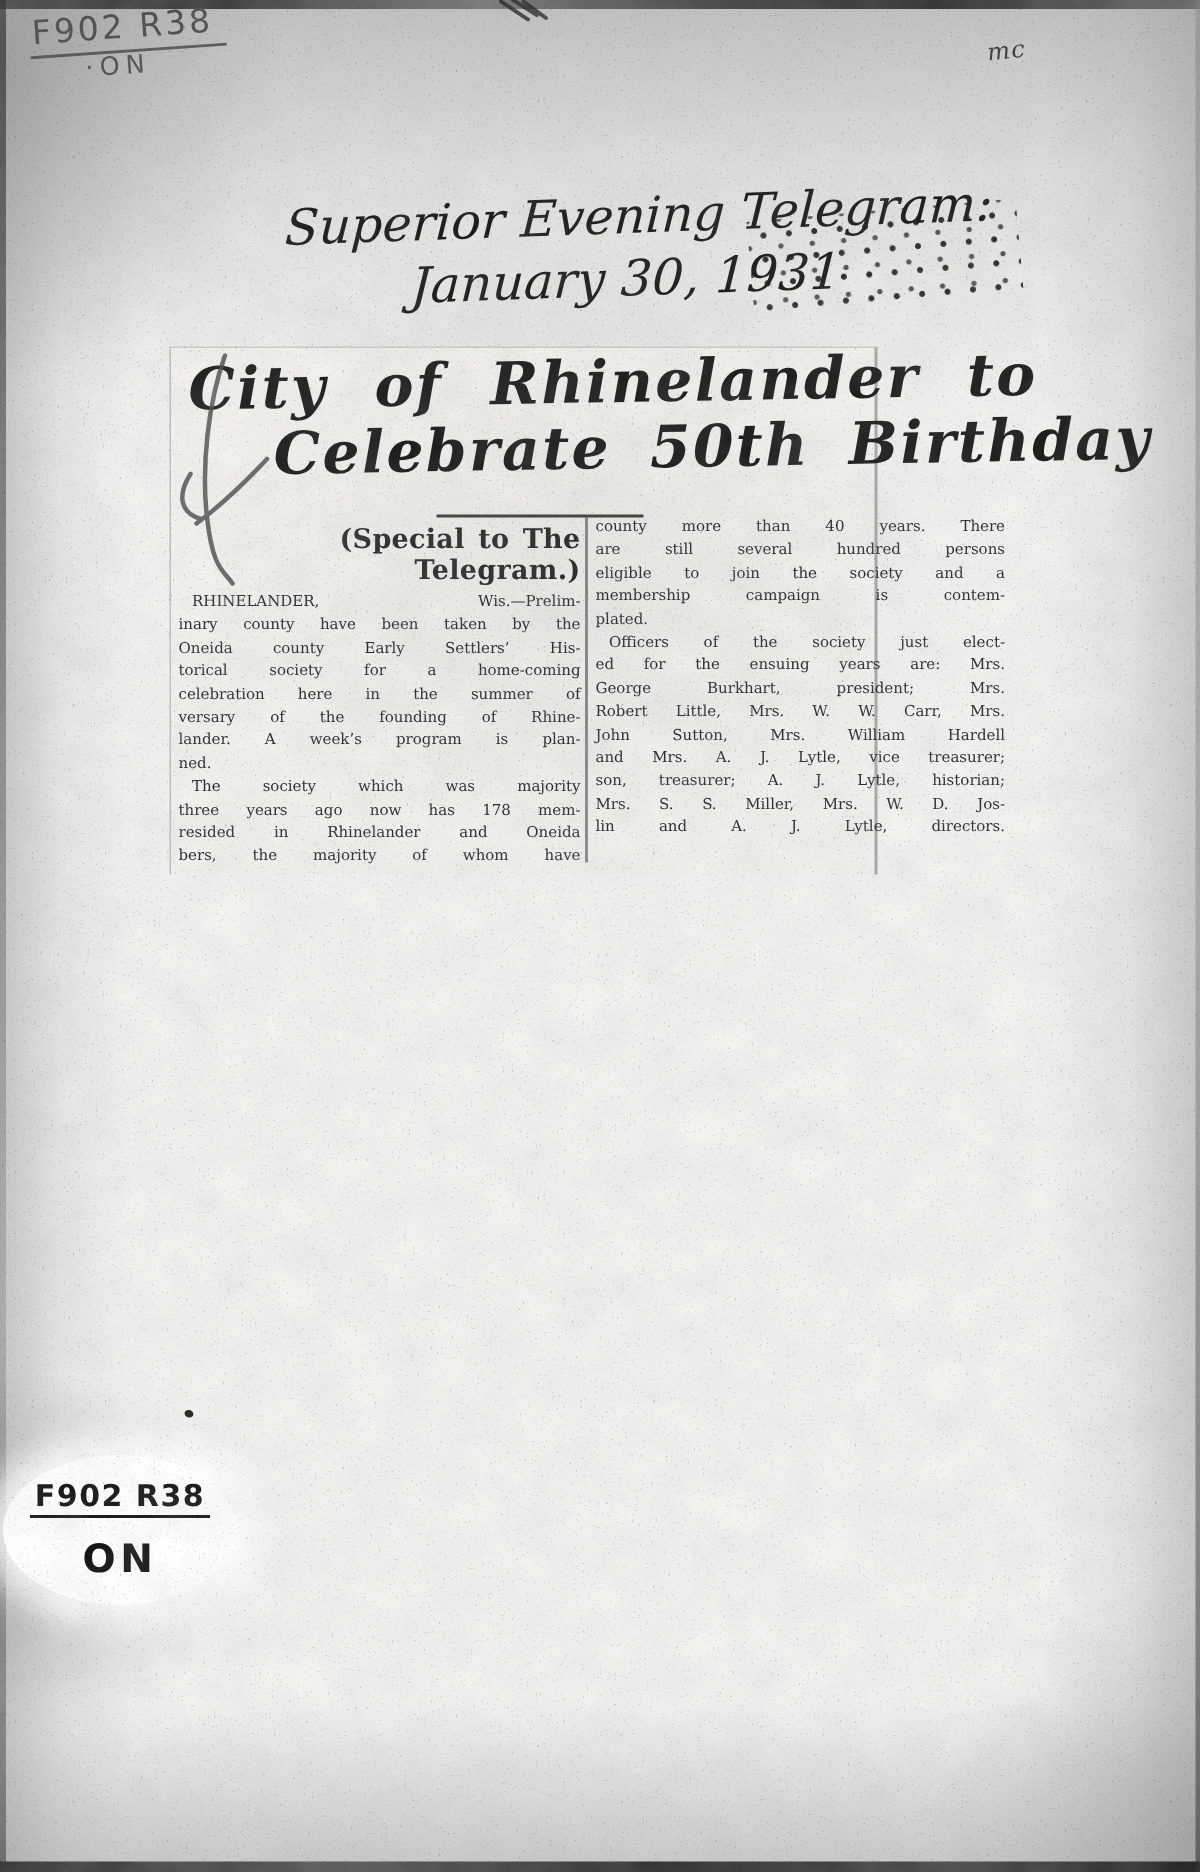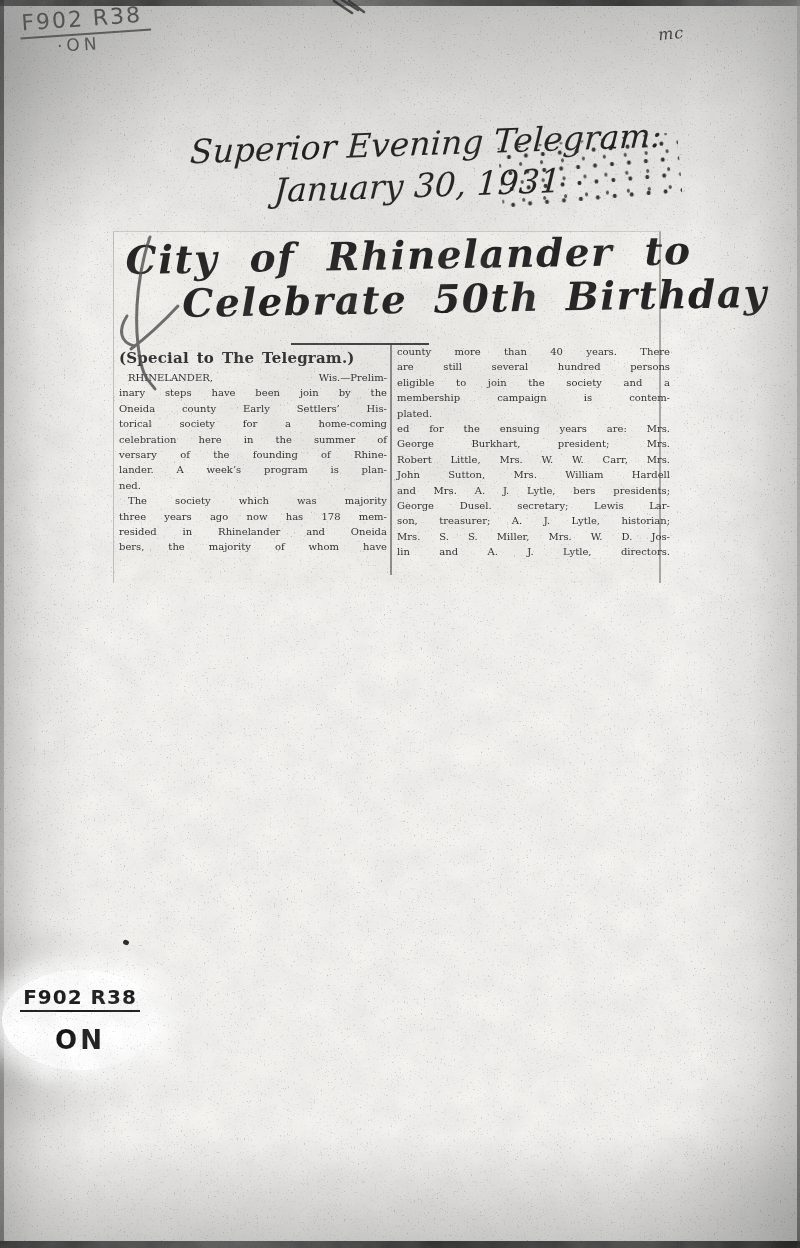--- a/index.html
+++ b/index.html
@@ -45,34 +45,34 @@
   .hand-1 { left:190px; top:124px; font-size:33px; transform:rotate(-2deg) skewX(-5deg); }
   .hand-2 { left:274px; top:166px; font-size:33px; transform:rotate(-2deg) skewX(-5deg); }
   .dots { position:absolute; left:500px; top:140px; width:180px; height:62px; z-index:9;
     transform:rotate(-5deg);
     background-image:
       radial-gradient(circle, rgba(25,25,25,.9) 1.7px, rgba(25,25,25,0) 2.3px),
       radial-gradient(circle, rgba(25,25,25,.72) 1.5px, rgba(25,25,25,0) 2px);
     background-size:17px 16px, 21px 18px; background-position:2px 2px, 11px 9px; }
 
   
-  .clipping { position:absolute; left:113px; top:231px; width:548px; height:352px; z-index:8;
+  .clipping { position:absolute; left:113px; top:231px; width:472px; height:352px; z-index:8;
     background:linear-gradient(to bottom, rgba(245,243,238,.65), rgba(240,238,233,.45));
     border-left:1px solid rgba(100,100,100,.35);
     border-right:2px solid rgba(80,80,80,.45);
     border-top:1px solid rgba(130,130,130,.3); }
   .headline { position:absolute; left:12px; top:5px; color:#1d1d1d; font-weight:bold; font-style:italic;
     transform:rotate(-1deg); transform-origin:left center; }
   .headline-1 { font-size:39px; letter-spacing:1.5px; word-spacing:.42em; white-space:nowrap; }
   .headline-2 { font-size:39px; margin:-2px 0 0 56px; letter-spacing:1.5px; word-spacing:.28em; white-space:nowrap; }
   .byline-rule { position:absolute; left:177px; top:111px; width:138px; height:2px; background:#3f3f3f; }
   .col1 { position:absolute; left:5px; top:117px; width:268px; }
   .col2 { position:absolute; left:283px; top:112px; width:273px; }
   .col-divider { position:absolute; left:276px; top:113px; width:1.5px; height:230px; background:rgba(55,55,55,.55); }
-  .byline { font-size:15px; font-weight:bold; color:#2b2b2b; text-align:left;
+  .byline { font-size:18px; font-weight:bold; color:#2b2b2b; text-align:right;
     letter-spacing:.2px; word-spacing:2.5px; margin-bottom:3px; }
   .tline { font-size:10px; line-height:15.4px; color:#2b2b2b;
     text-align:justify; text-align-last:justify; }
   .tline.nojust { text-align-last:left; }
   .tline.indent { text-indent:9px; }
 
   
   .marks { position:absolute; left:0; top:0; z-index:12; pointer-events:none; }
 
   
@@ -116,47 +116,47 @@
   <div class="clipping">
     <div class="headline">
       <div class="headline-1">City of Rhinelander to</div>
       <div class="headline-2">Celebrate 50th Birthday</div>
     </div>
     <div class="byline-rule"></div>
     <div class="col1">
       <div class="byline">(Special to The Telegram.)</div>
       <div>
           <div class="tline indent">RHINELANDER, Wis.—Prelim-</div>
-          <div class="tline">inary steps have been join by the</div>
+          <div class="tline">inary county have been taken by the</div>
           <div class="tline">Oneida county Early Settlers’ His-</div>
           <div class="tline">torical society for a home-coming</div>
           <div class="tline">celebration here in the summer of</div>
           <div class="tline">versary of the founding of Rhine-</div>
           <div class="tline">lander. A week’s program is plan-</div>
           <div class="tline nojust">ned.</div>
           <div class="tline indent">The society which was majority</div>
           <div class="tline">three years ago now has 178 mem-</div>
           <div class="tline">resided in Rhinelander and Oneida</div>
           <div class="tline">bers, the majority of whom have</div>
         </div>
     </div>
     <div class="col-divider"></div>
     <div class="col2">
       <div>
           <div class="tline">county more than 40 years. There</div>
           <div class="tline">are still several hundred persons</div>
           <div class="tline">eligible to join the society and a</div>
           <div class="tline">membership campaign is contem-</div>
           <div class="tline nojust">plated.</div>
+          <div class="tline indent">Officers of the society just elect-</div>
           <div class="tline">ed for the ensuing years are: Mrs.</div>
           <div class="tline">George Burkhart, president; Mrs.</div>
           <div class="tline">Robert Little, Mrs. W. W. Carr, Mrs.</div>
           <div class="tline">John Sutton, Mrs. William Hardell</div>
-          <div class="tline">and Mrs. A. J. Lytle, bers presidents;</div>
-          <div class="tline">George Dusel. secretary; Lewis Lar-</div>
+          <div class="tline">and Mrs. A. J. Lytle, vice treasurer;</div>
           <div class="tline">son, treasurer; A. J. Lytle, historian;</div>
           <div class="tline">Mrs. S. S. Miller, Mrs. W. D. Jos-</div>
           <div class="tline">lin and A. J. Lytle, directors.</div>
         </div>
     </div>
   </div>
 
   <svg class="marks" width="800" height="620" viewBox="0 0 800 620">
     <g stroke="#4a4a4a" stroke-width="3" fill="none" stroke-linecap="round" opacity="0.82">
       <path d="M150 237 C 139 268, 134 310, 138 345 S 149 380, 155 389"></path>

